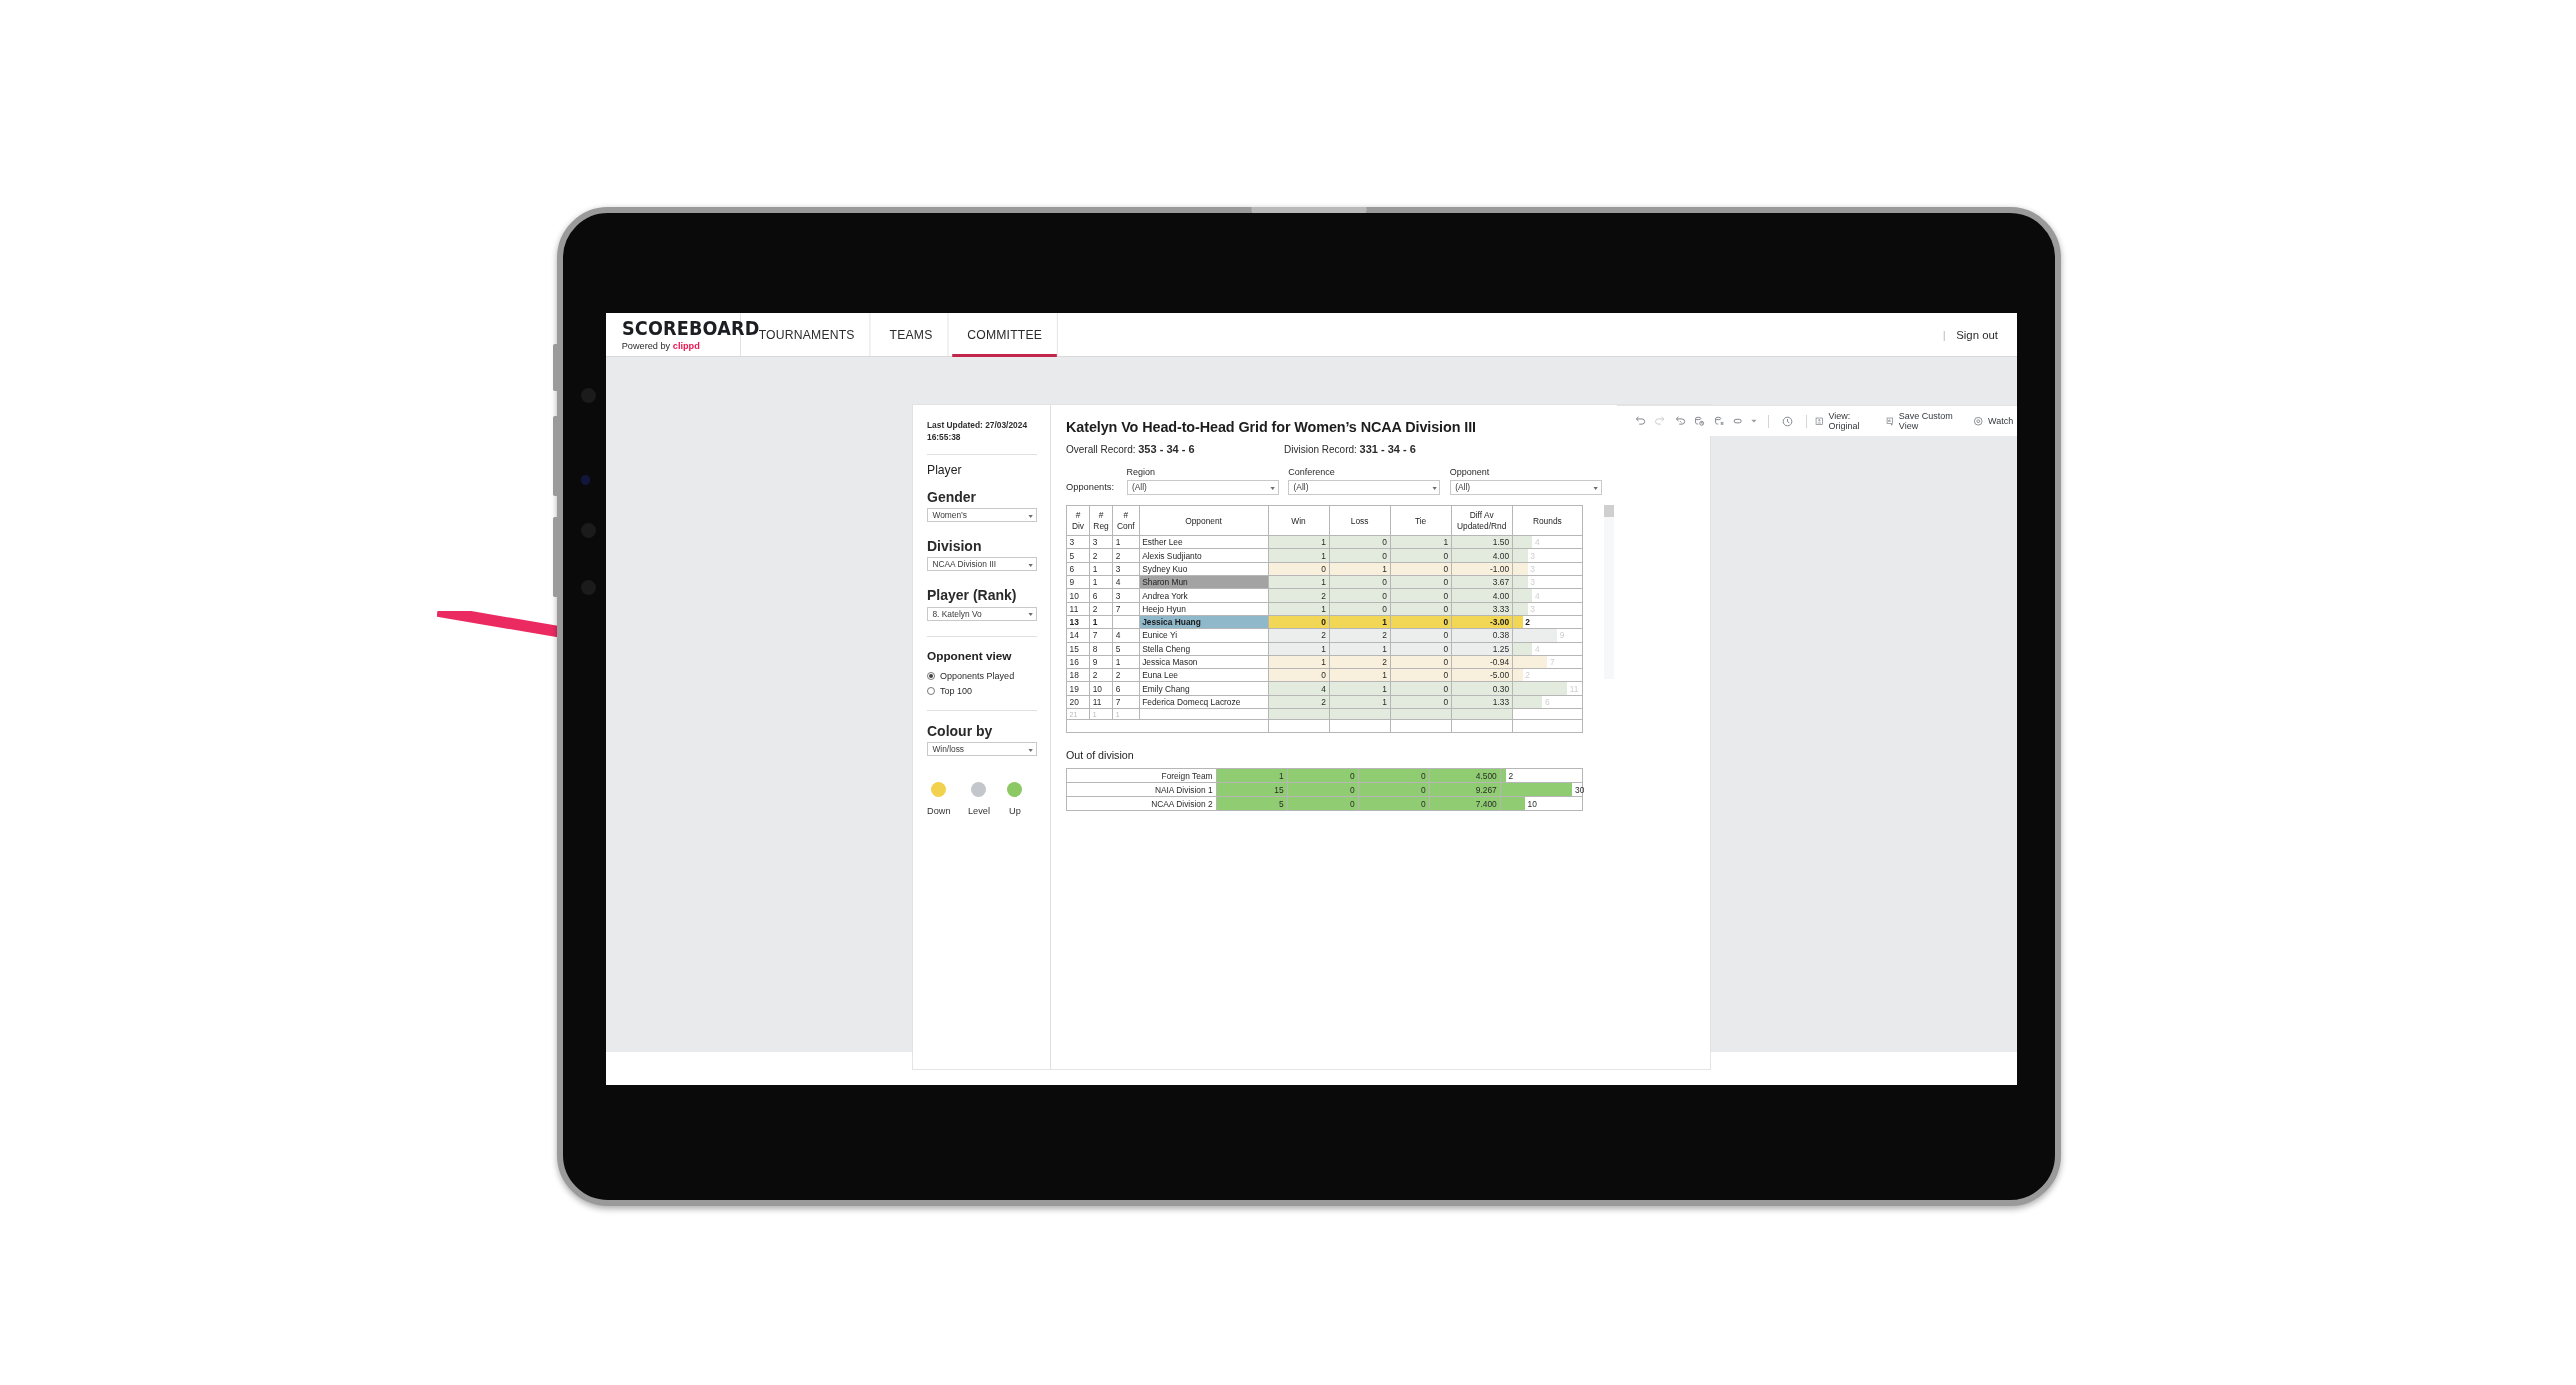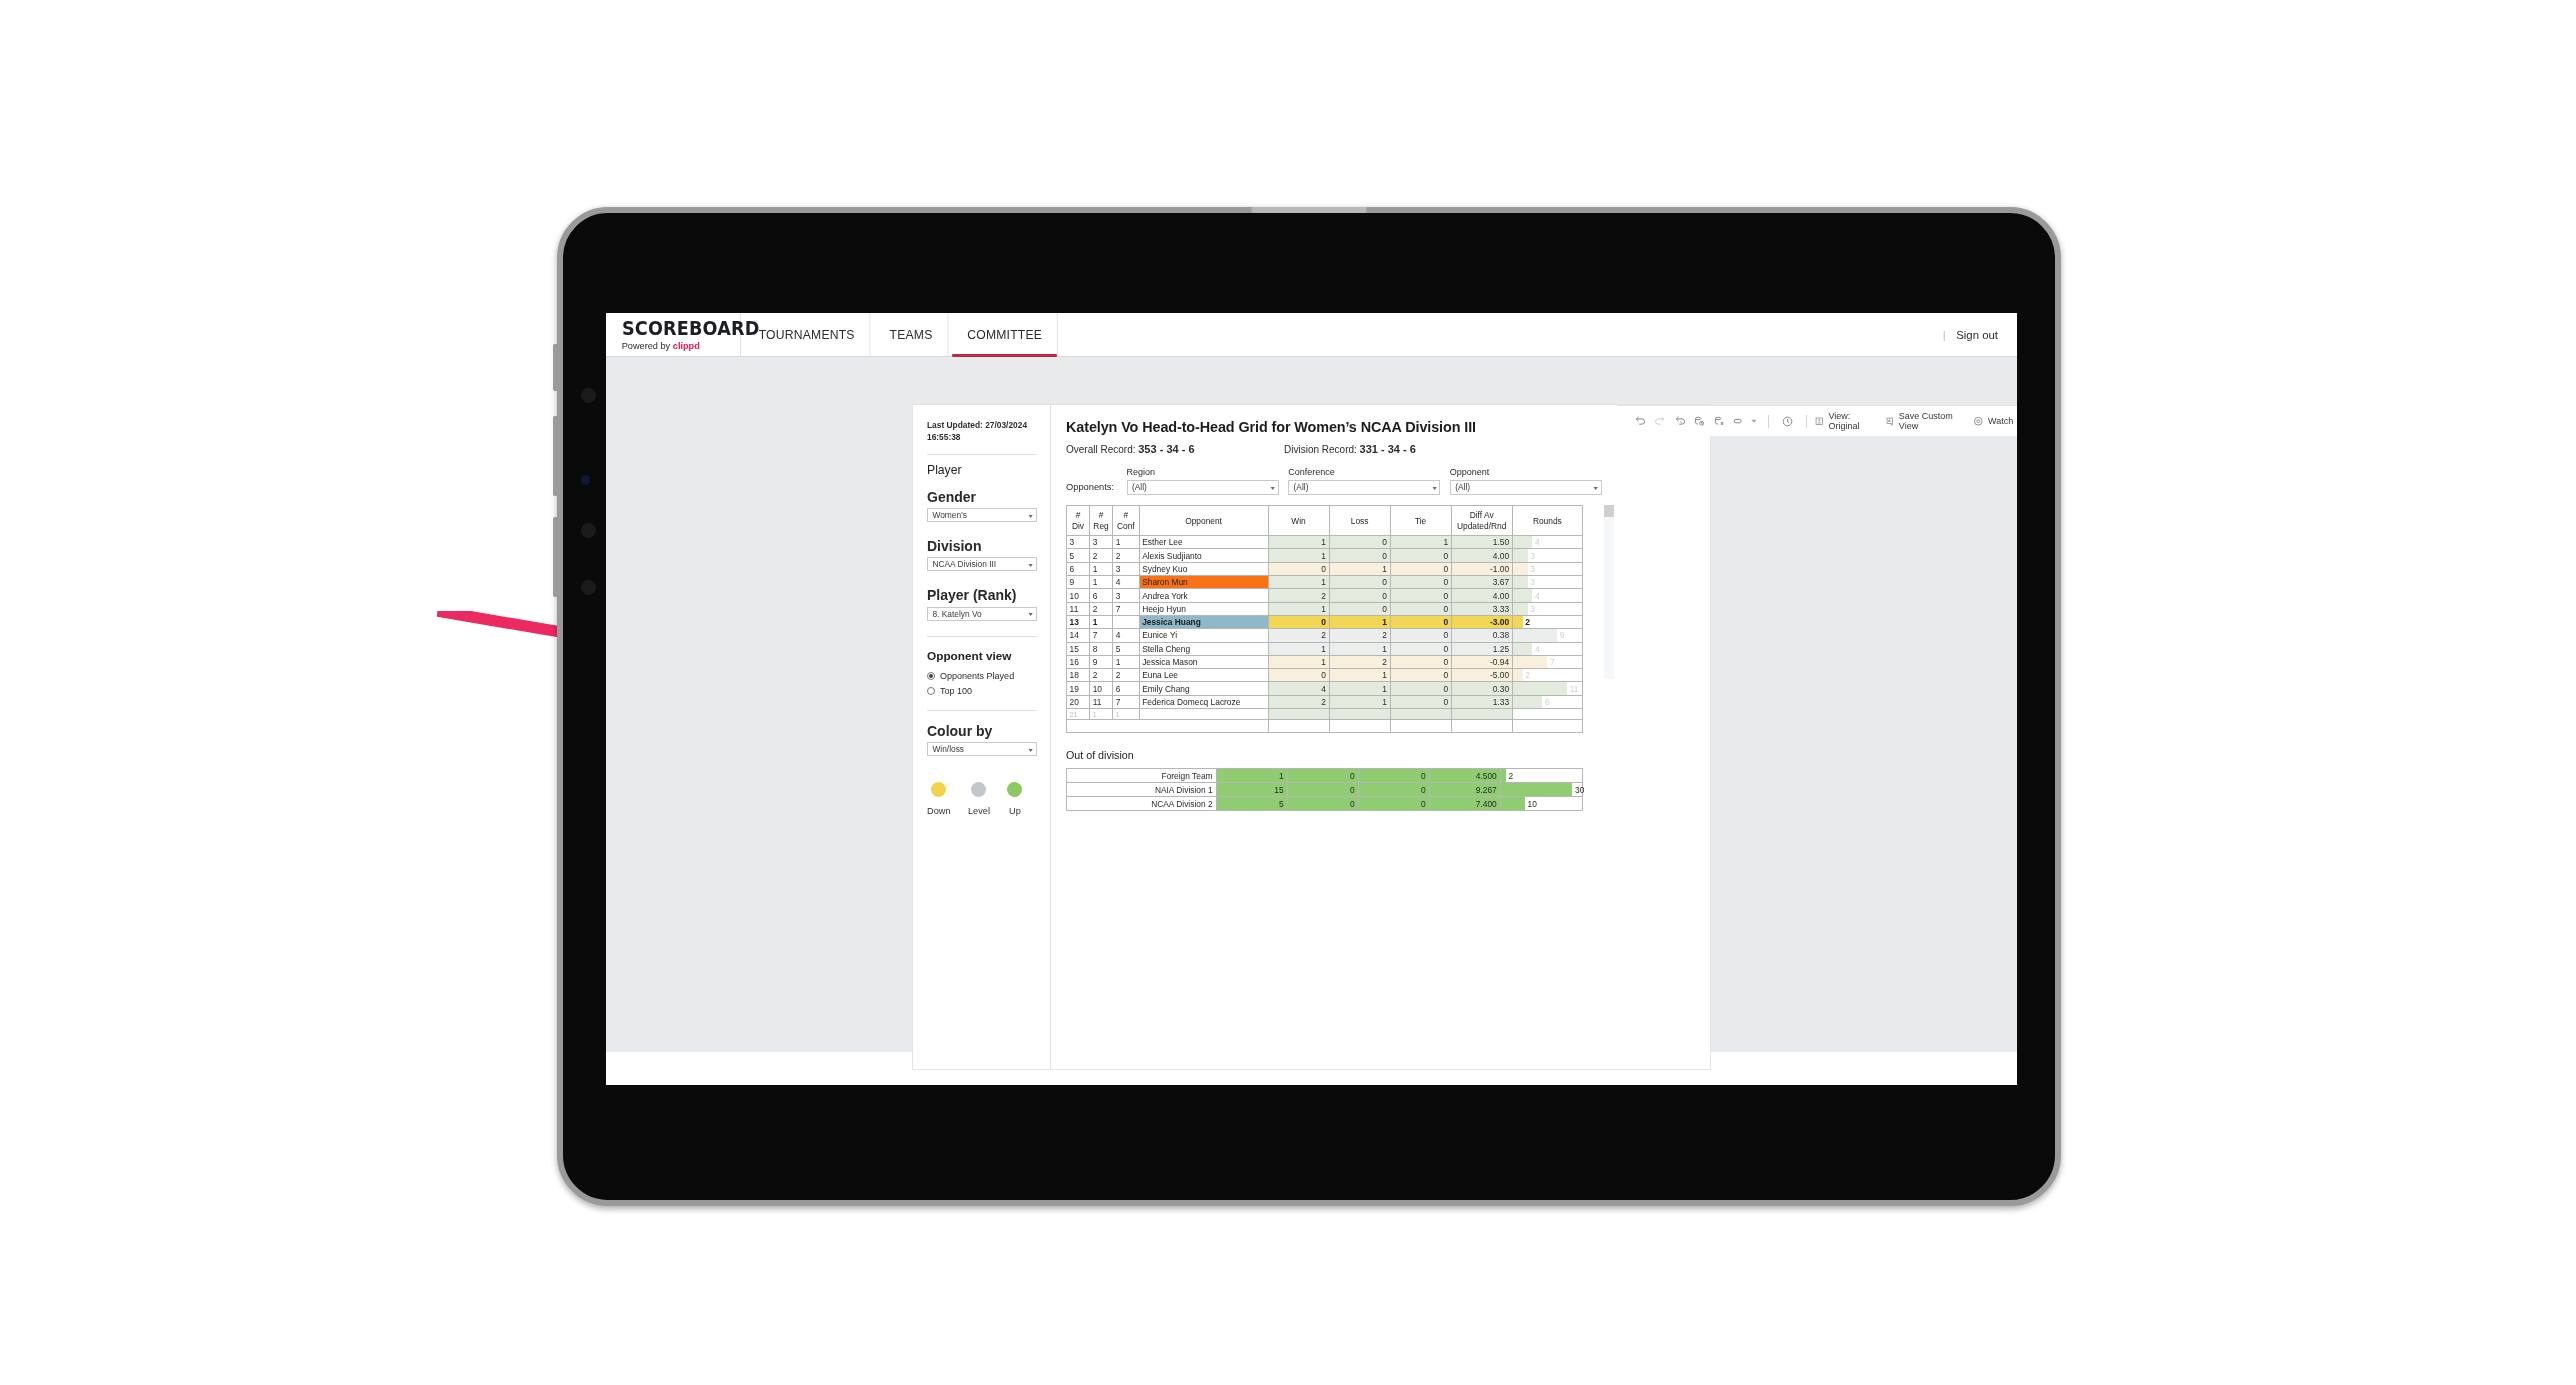--- a/index.html
+++ b/index.html
@@ -404,21 +404,21 @@
                           <div class="rounds-inner">
                             <div class="rounds-bar" style="width:21.428571428571427%;background:#f8efdc;"></div>
                             <div class="rounds-val" style="left:calc(21.428571428571427% + 2.6px);color:#cfcfcf;">3</div>
                           </div>
                         </td>
                       </tr>
                       <tr>
                         <td class="c-div" style="background:#fff;color:#2b2b2b;">9</td>
                         <td class="c-reg" style="background:#fff;color:#2b2b2b;">1</td>
                         <td class="c-conf" style="background:#fff;color:#2b2b2b;">4</td>
-                        <td class="c-opp" style="background:#f97316;color:#1f1f1f;">Sharon Mun</td>
+                        <td class="c-opp" style="background:#a3a3a3;color:#1f1f1f;">Sharon Mun</td>
                         <td class="c-num dim" style="background:#e2ebdd;">1</td>
                         <td class="c-num dim" style="background:#e2ebdd;">0</td>
                         <td class="c-num dim" style="background:#e2ebdd;">0</td>
                         <td class="c-num dim" style="background:#e2ebdd;">3.67</td>
                         <td class="c-rounds">
                           <div class="rounds-inner">
                             <div class="rounds-bar" style="width:21.428571428571427%;background:#e2ebdd;"></div>
                             <div class="rounds-val" style="left:calc(21.428571428571427% + 2.6px);color:#cfcfcf;">3</div>
                           </div>
                         </td>

